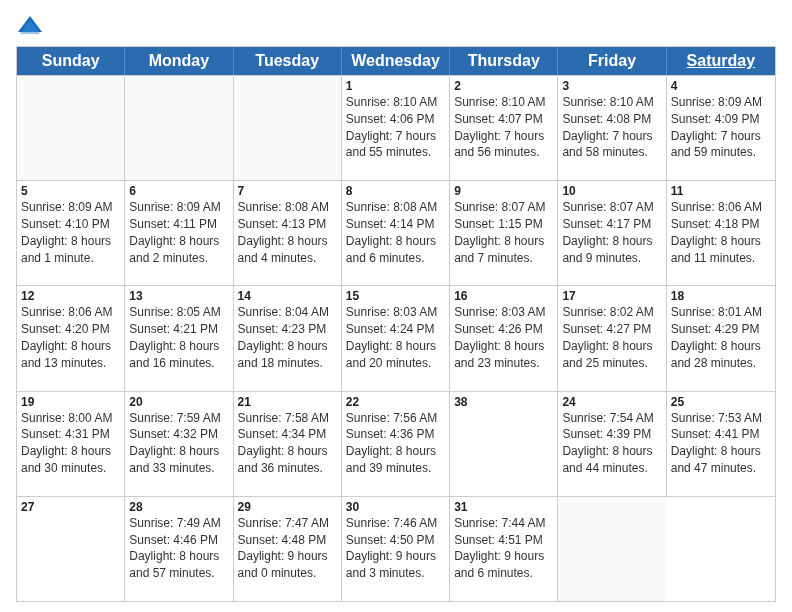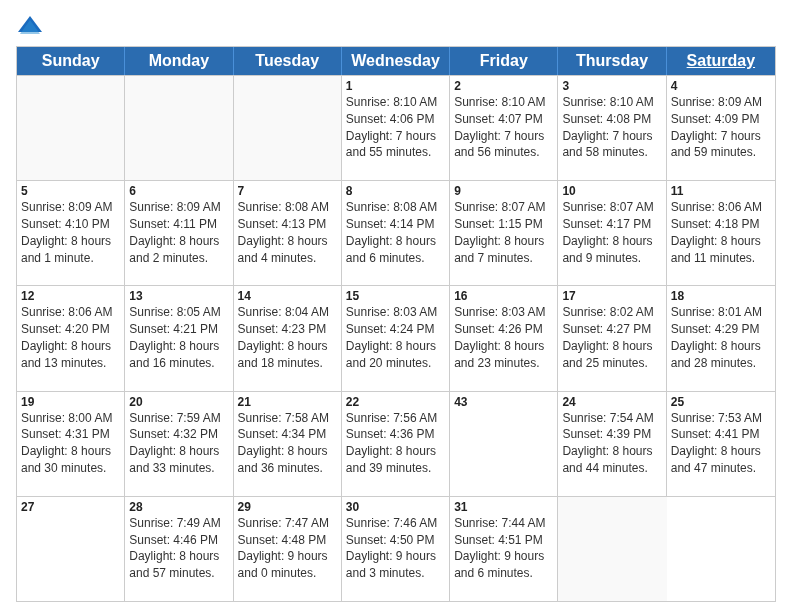--- a/index.html
+++ b/index.html
@@ -137,22 +137,22 @@
       <div class="cal-subtitle"></div>
     </div>
   </div>
 
   <div class="calendar">
     <div class="day-headers">
     <div class="day-header">Sunday</div>
         <div class="day-header">Monday</div>
         <div class="day-header">Tuesday</div>
         <div class="day-header">Wednesday</div>
+        <div class="day-header">Thursday</div>
         <div class="day-header">Friday</div>
-        <div class="day-header">Thursday</div>
         <div class="day-header">Saturday</div>
       </div>
     <div class="cal-body">
     <div class="cal-row">
           <div class="cal-cell empty"></div>
           <div class="cal-cell empty"></div>
           <div class="cal-cell empty"></div>
           <div class="cal-cell">
             <span class="cell-day">1</span>
             <div class="cell-info">Sunrise: 8:10 AM
@@ -307,21 +307,21 @@
 and 36 minutes.</div>
           </div>
           <div class="cal-cell">
             <span class="cell-day">22</span>
             <div class="cell-info">Sunrise: 7:56 AM
 Sunset: 4:36 PM
 Daylight: 8 hours
 and 39 minutes.</div>
           </div>
           <div class="cal-cell">
-            <span class="cell-day">43</span>
+            <span class="cell-day">38</span>
           </div>
           <div class="cal-cell">
             <span class="cell-day">24</span>
             <div class="cell-info">Sunrise: 7:54 AM
 Sunset: 4:39 PM
 Daylight: 8 hours
 and 44 minutes.</div>
           </div>
           <div class="cal-cell">
             <span class="cell-day">25</span>

